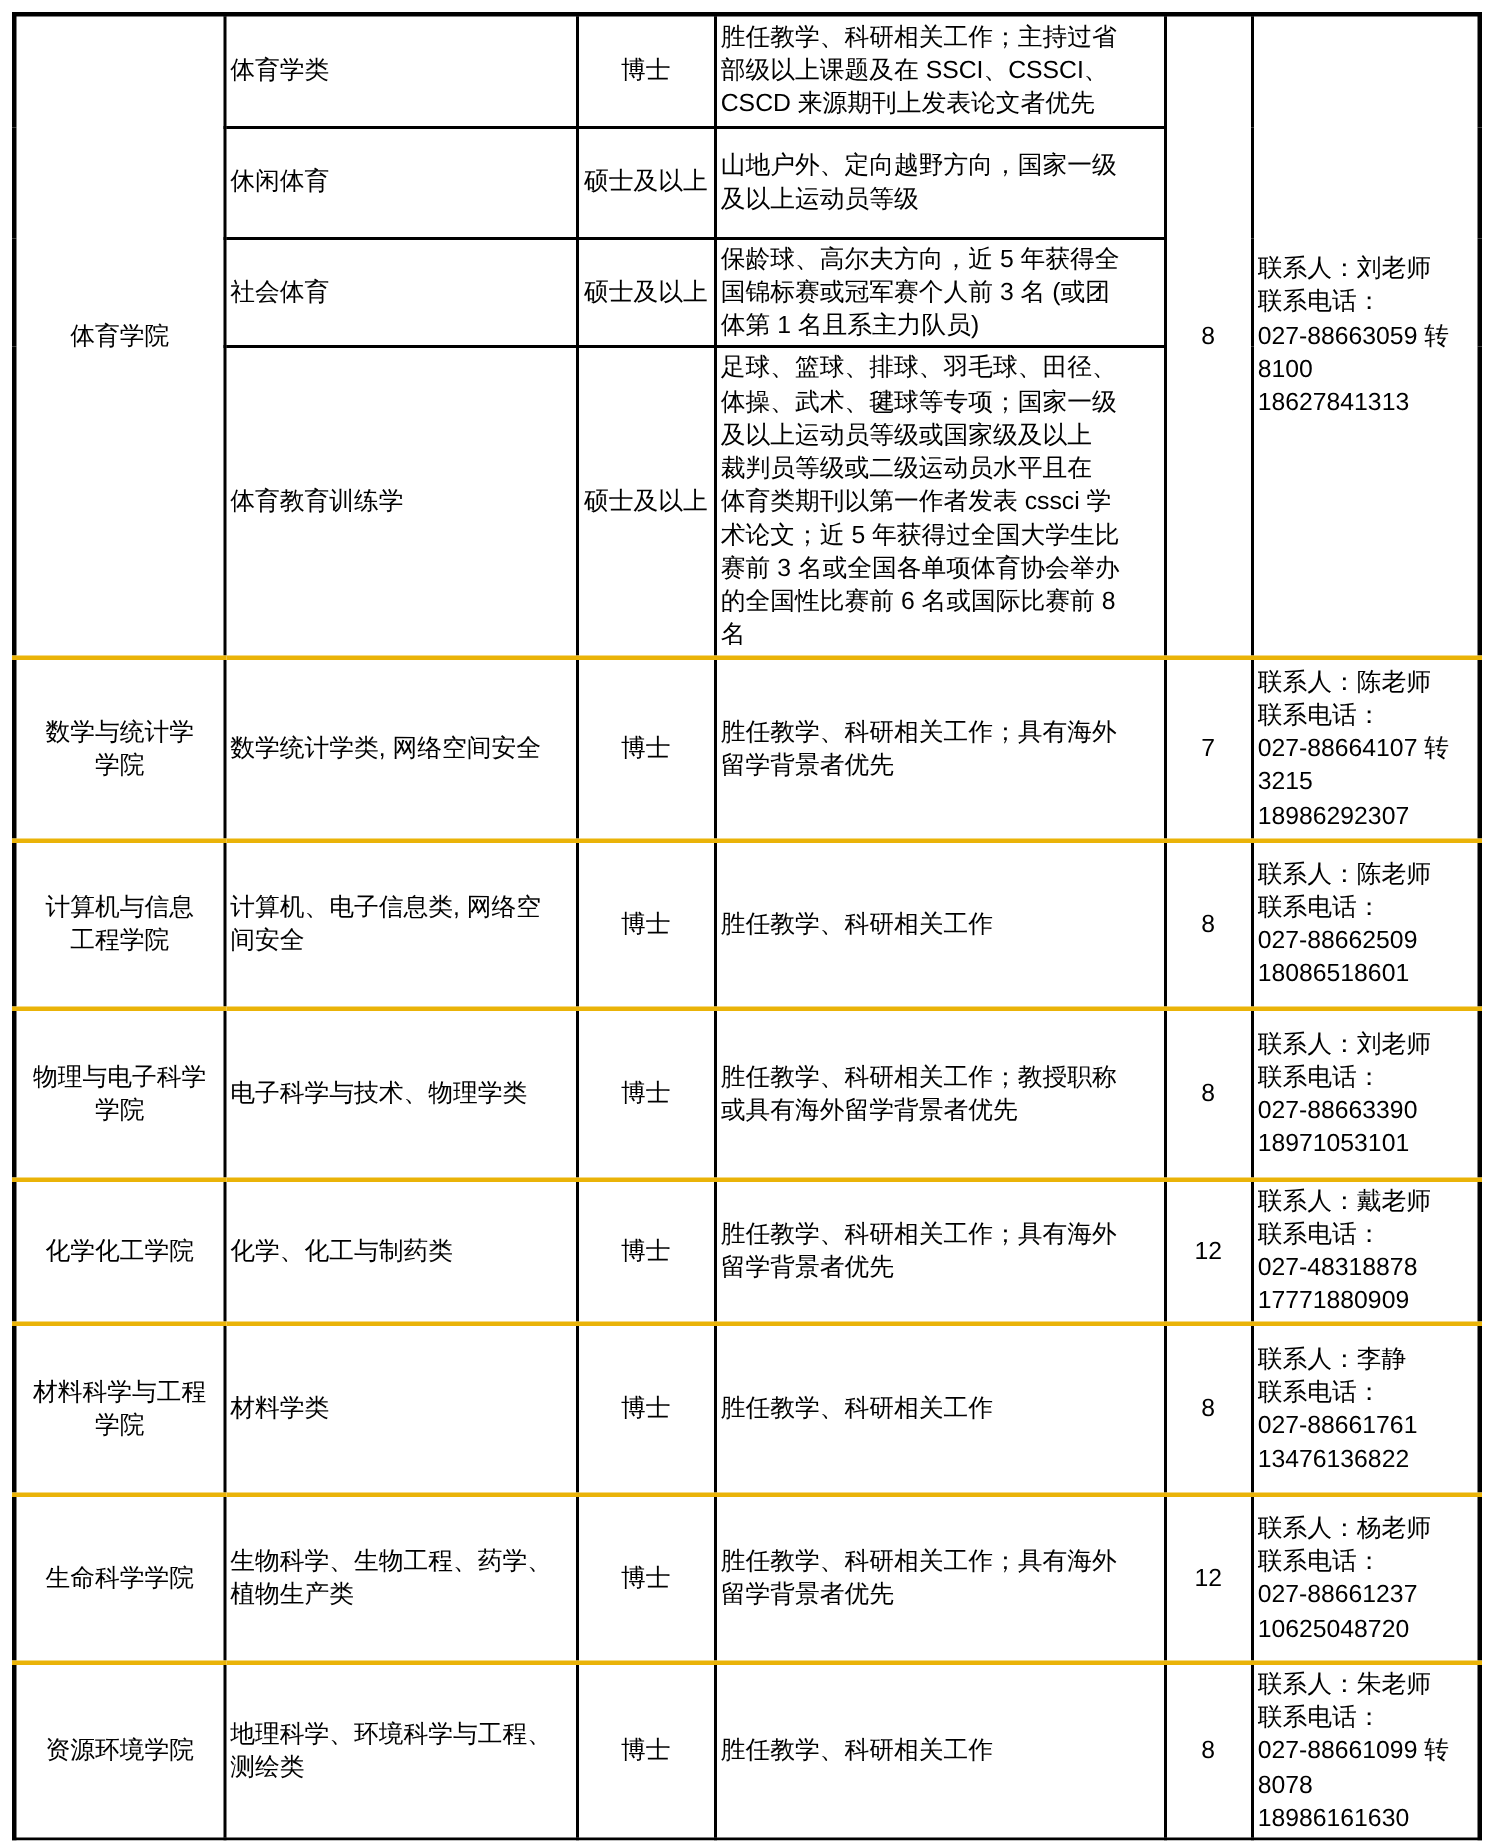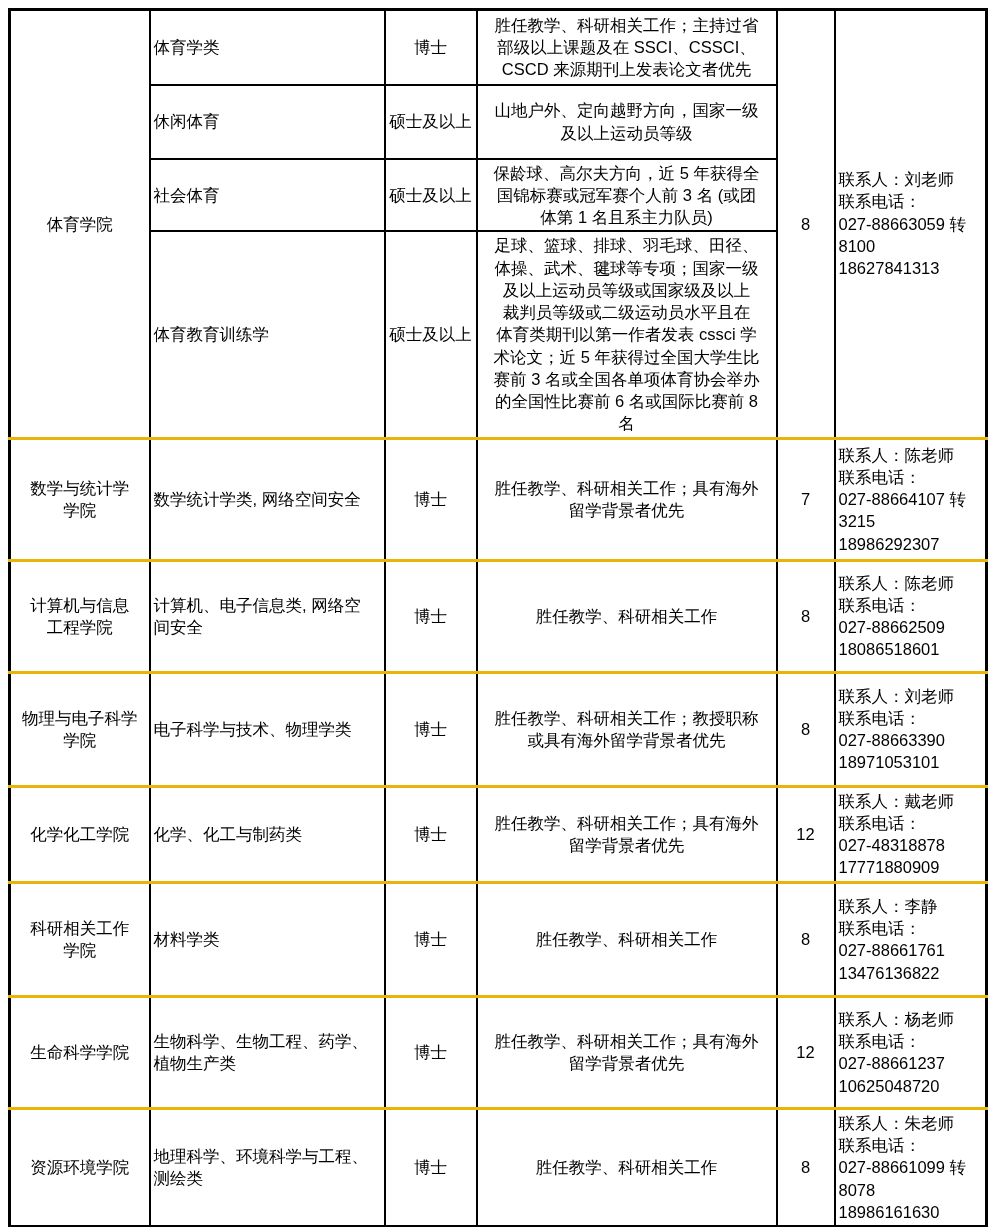--- a/index.html
+++ b/index.html
@@ -13,21 +13,21 @@
     padding:2px 3px;
     box-sizing:border-box;
     white-space:pre-line;
     overflow:hidden;
     line-height:1.35;
   }
   tr.blk td{border-top:3px solid #eab308;}
   .center{text-align:center;margin-left:28px;}
   .lh-w{line-height:55px;}
   .lh-t{line-height:21px;}
-  .req{padding-left:4px;padding-right:2px;text-align:center;}
+  .req{padding-left:4px;padding-right:2px;}
   .major{padding-left:4px;}
   .contact{font-size:15.5px;line-height:20px;padding-left:4px;padding-right:1px;}
 </style>
 </head>
 <body>
 
 <div class="sheet">
   <table class="doc">
     <colgroup>
       <col style="width:140px">
@@ -130,21 +130,21 @@
       <td class="req lh-t">胜任教学、科研相关工作；具有海外
 留学背景者优先</td>
       <td class="center">12</td>
       <td class="contact">联系人：戴老师
 联系电话：
 027-48318878
 17771880909</td>
     </tr>
 
     <tr class="blk" style="height:114px">
-      <td class="center lh-w">科研相关工作
+      <td class="center lh-w">材料科学与工程
 学院</td>
       <td class="major lh-w">材料学类</td>
       <td class="center">博士</td>
       <td class="req lh-t">胜任教学、科研相关工作</td>
       <td class="center">8</td>
       <td class="contact">联系人：李静
 联系电话：
 027-88661761
 13476136822</td>
     </tr>

